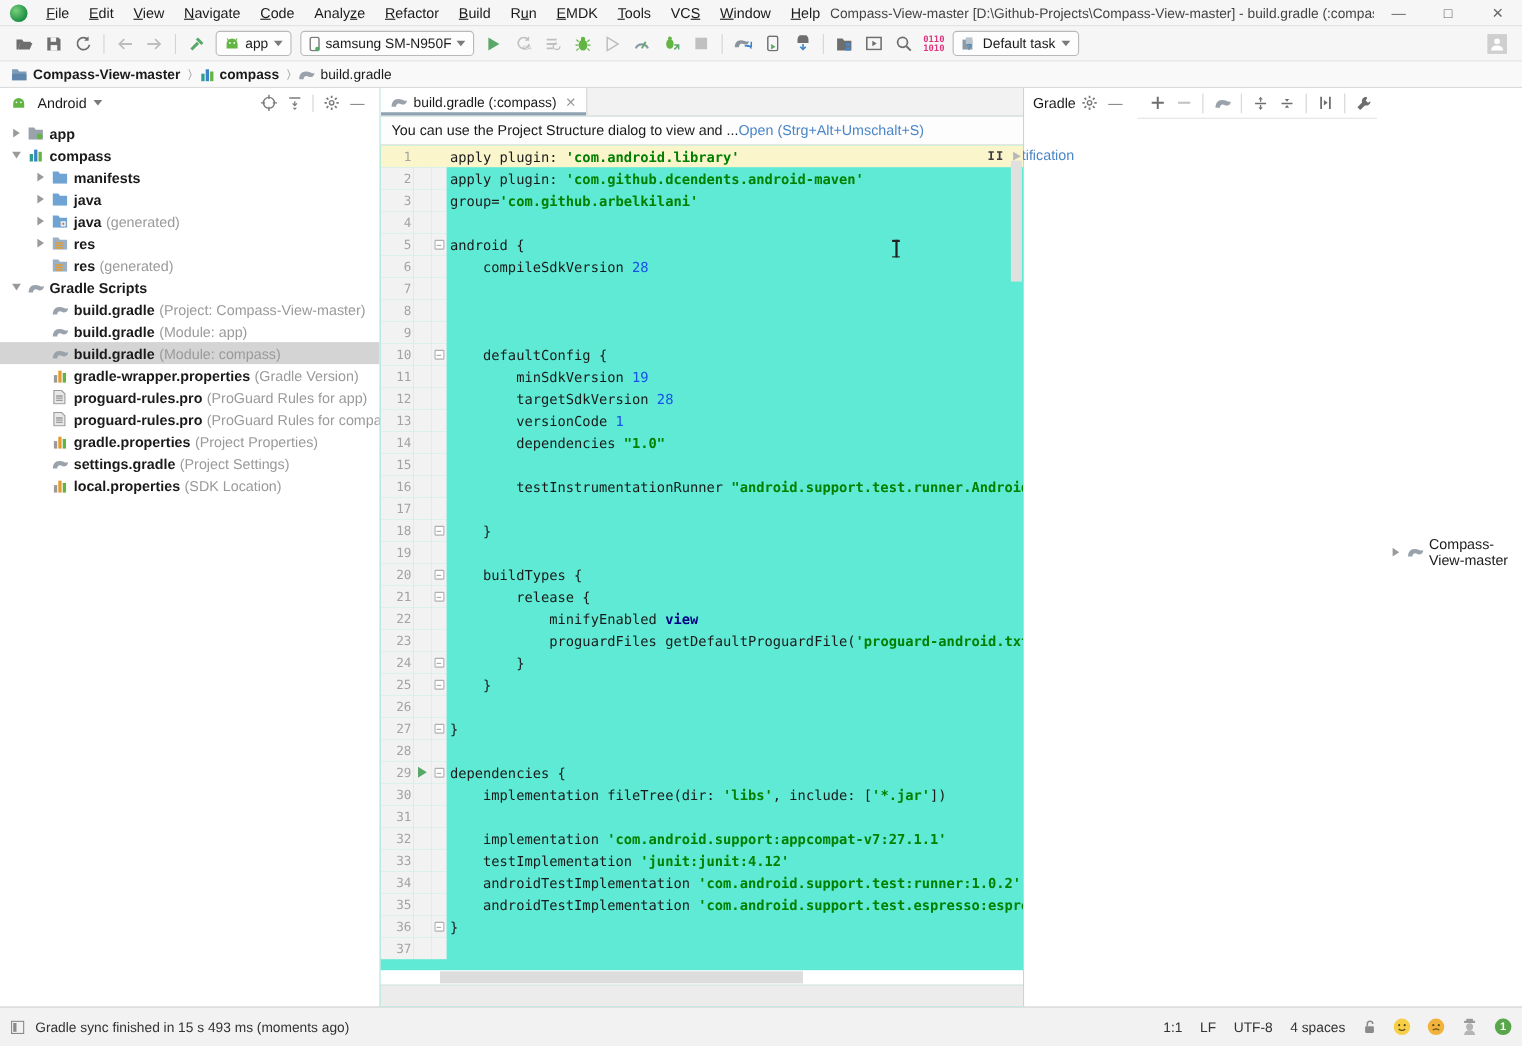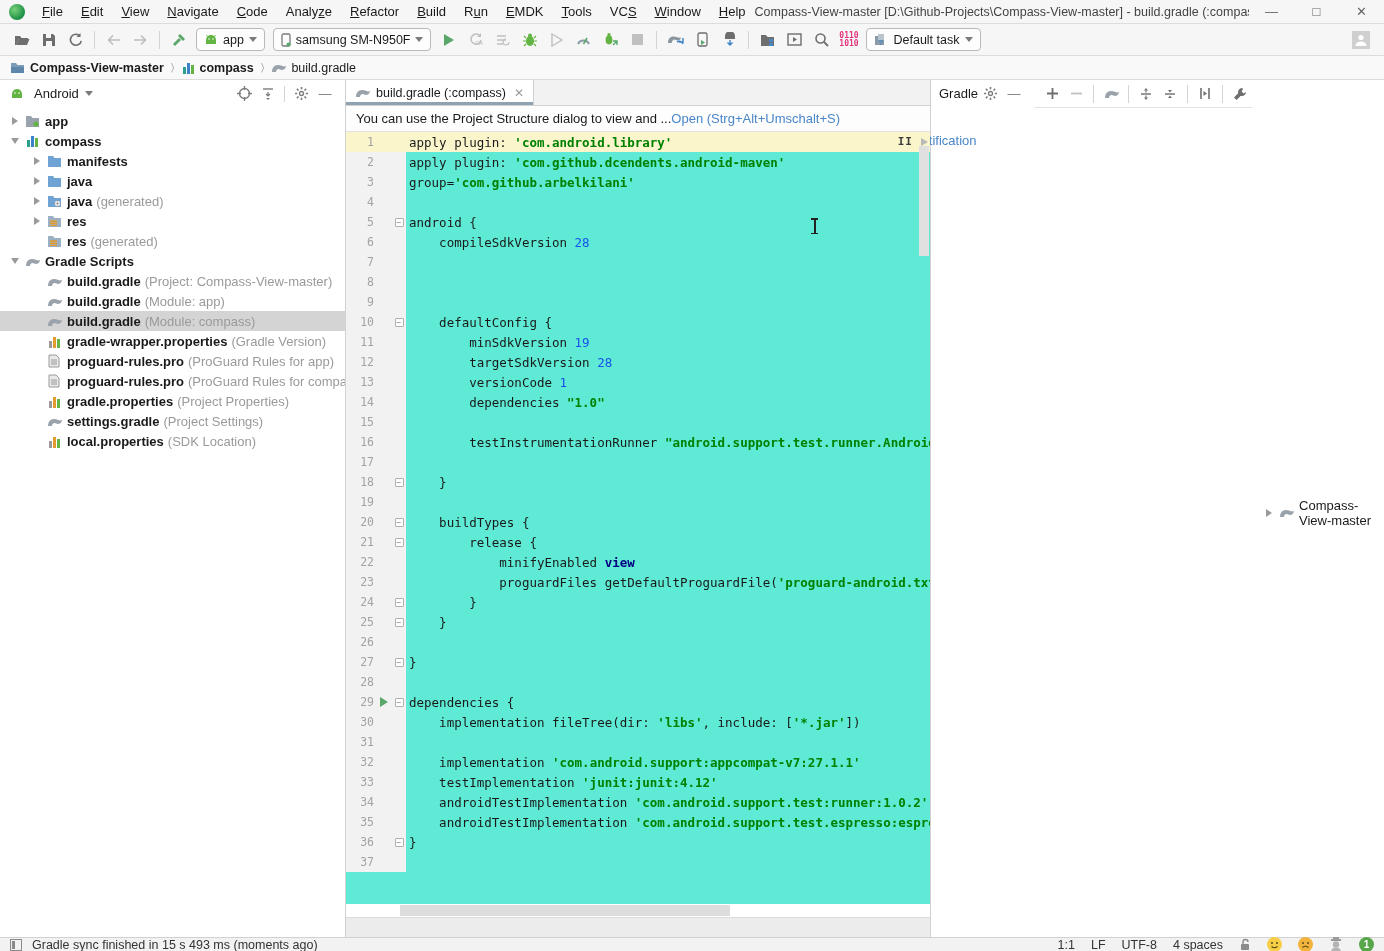--- a/index.html
+++ b/index.html
@@ -122,21 +122,21 @@
   
   .gradle-panel { width:454px; border-left:1px solid #d1d1d1; background:#fff;
                   display:flex; flex-direction:row; }
   .gradle-toolbar { height:28px; border-bottom:1px solid #e3e3e3; display:flex;
                     align-items:center; padding-left:6px; flex:0 0 auto; }
   .gt-btn { width:24px; height:22px; display:flex; align-items:center; justify-content:center;
             color:#6e6e6e; font-size:15px; }
   .gradle-tree { padding:8px 0 0 8px; font-size:13px; display:flex; align-items:center; }
 
   
-  .statusbar { height:14px; background:#f2f2f2; border-top:1px solid #d1d1d1;
+  .statusbar { height:36px; background:#f2f2f2; border-top:1px solid #d1d1d1;
                display:flex; align-items:center; padding:0 10px; font-size:12.5px;
                color:#333; flex:0 0 auto; }
   .sb-toggle { width:12px; height:12px; border:1px solid #8a8a8a; margin-right:10px;
                position:relative; }
   .sb-toggle:before { content:""; position:absolute; left:1px; top:1px; bottom:1px; width:3px; background:#8a8a8a; }
   .sb-right { margin-left:auto; display:flex; align-items:center; gap:16px; }
   .face { width:15px; height:15px; border-radius:50%; position:relative; }
   .face.happy { background:#f7cf46; }
   .face.sad { background:#f2b33c; }
   .badge { width:15px; height:15px; border-radius:50%; background:#57a64a; color:#fff;

